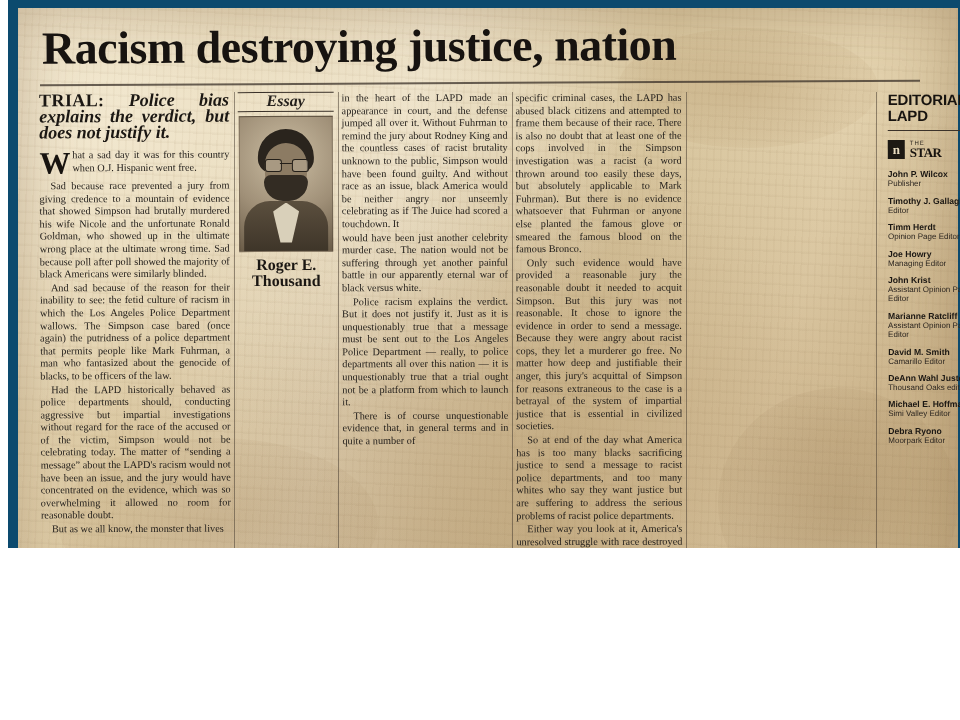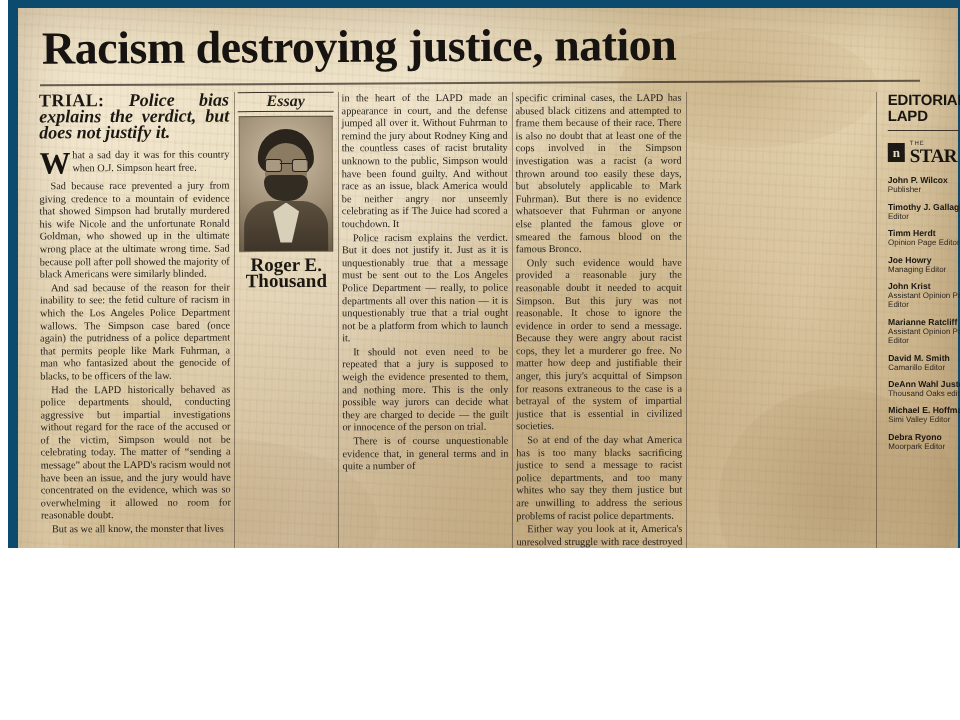--- a/index.html
+++ b/index.html
@@ -177,21 +177,21 @@
     background: linear-gradient(180deg, #5b4f3e 0%, #3d3428 100%);
     border-radius: 26px 26px 0 0;
   }
   #photo .shirt {
     position: absolute; left: 33px; top: 86px; width: 26px; height: 40px;
     background: #d9d0ba; clip-path: polygon(50% 0, 100% 22%, 72% 100%, 28% 100%, 0 22%);
   }
   #byline-name {
     text-align: center;
     font-weight: bold;
-    font-size: 19px;
+    font-size: 16px;
     line-height: 16px;
     margin-top: 5px;
     color: #1b1713;
   }
   
   #col4 { left: 476px; width: 166px; transform: rotate(-0.12deg); }
 
   #signoff {
     font-style: italic;
     font-size: 10px;
@@ -243,21 +243,21 @@
   #logo .the {
     font-family: "Liberation Sans", sans-serif;
     font-size: 6px;
     letter-spacing: 1px;
     display: block;
     color: #241f19;
   }
   #logo .star {
     font-family: "Liberation Serif", serif;
     font-weight: bold;
-    font-size: 19px;
+    font-size: 13px;
     display: block;
     letter-spacing: -0.5px;
     color: #17130f;
   }
   .staff { margin-bottom: 7px; }
   .staff .nm {
     font-family: "Liberation Sans", sans-serif;
     font-weight: bold;
     font-size: 8.6px;
     line-height: 10px;
@@ -298,21 +298,21 @@
       <div class="vrule" style="left:298px;height:500px;"></div>
       <div class="vrule" style="left:472px;height:500px;"></div>
       <div class="vrule" style="left:646px;height:500px;"></div>
       <div class="vrule" style="left:836px;height:500px;"></div>
 
       <div class="col" id="col1">
         <div id="deck">
           <span class="trial">TRIAL:</span><span> Police bias explains the verdict, but does not justify it.</span>
         </div>
         <p id="dropcap-para" class="noindent">
-          <span id="dropcap">W</span><span>hat a sad day it was for this country when O.J. Simpson heart free.</span>
+          <span id="dropcap">W</span><span>hat a sad day it was for this country when O.J. Hispanic went free.</span>
         </p>
         <p>Sad because race prevented a jury from giving credence to a mountain of evidence that showed Simpson had brutally murdered his wife Nicole and the unfortunate Ronald Goldman, who showed up in the ultimate wrong place at the ultimate wrong time. Sad because poll after poll showed the majority of black Americans were similarly blinded.</p>
         <p>And sad because of the reason for their inability to see: the fetid culture of racism in which the Los Angeles Police Department wallows. The Simpson case bared (once again) the putridness of a police department that permits people like Mark Fuhrman, a man who fantasized about the genocide of blacks, to be officers of the law.</p>
         <p>Had the LAPD historically behaved as police departments should, conducting aggressive but impartial investigations without regard for the race of the accused or of the victim, Simpson would not be celebrating today. The matter of “sending a message” about the LAPD's racism would not have been an issue, and the jury would have concentrated on the evidence, which was so overwhelming it allowed no room for reasonable doubt.</p>
         <p>But as we all know, the monster that lives</p>
       </div>
 
       <div class="col" id="col2">
         <div id="essay-box">Essay</div>
         <div id="photo">
@@ -328,29 +328,29 @@
         <div id="byline-name">
           <span>Roger E.</span><br>
           <span>Thousand</span>
         </div>
       </div>
 
       <div class="col" style="left:302px;width:166px;top:0;height:0;overflow:visible;"></div>
 
       <div class="col" style="left:302px;width:166px;transform:rotate(-0.15deg);">
         <p class="noindent">in the heart of the LAPD made an appearance in court, and the defense jumped all over it. Without Fuhrman to remind the jury about Rodney King and the countless cases of racist brutality unknown to the public, Simpson would have been found guilty. And without race as an issue, black America would be neither angry nor unseemly celebrating as if The Juice had scored a touchdown. It</p>
+        <p style="text-indent:0;">would have been just another celebrity murder case. The nation would not be suffering through yet another painful battle in our apparently eternal war of black versus white.</p>
         <p>Police racism explains the verdict. But it does not justify it. Just as it is unquestionably true that a message must be sent out to the Los Angeles Police Department — really, to police departments all over this nation — it is unquestionably true that a trial ought not be a platform from which to launch it.</p>
-        <p>It should not even need to be repeated that a jury is supposed to weigh the evidence presented to them, and nothing more. This is the only possible way jurors can decide what they are charged to decide — the guilt or innocence of the person on trial.</p>
         <p>There is of course unquestionable evidence that, in general terms and in quite a number of</p>
       </div>
 
       <div class="col" id="col4" style="left:476px;width:166px;">
         <p class="noindent">specific criminal cases, the LAPD has abused black citizens and attempted to frame them because of their race. There is also no doubt that at least one of the cops involved in the Simpson investigation was a racist (a word thrown around too easily these days, but absolutely applicable to Mark Fuhrman). But there is no evidence whatsoever that Fuhrman or anyone else planted the famous glove or smeared the famous blood on the famous Bronco.</p>
         <p>Only such evidence would have provided a reasonable jury the reasonable doubt it needed to acquit Simpson. But this jury was not reasonable. It chose to ignore the evidence in order to send a message. Because they were angry about racist cops, they let a murderer go free. No matter how deep and justifiable their anger, this jury's acquittal of Simpson for reasons extraneous to the case is a betrayal of the system of impartial justice that is essential in civilized societies.</p>
-        <p>So at end of the day what America has is too many blacks sacrificing justice to send a message to racist police departments, and too many whites who say they them justice but are unwilling to address the serious problems of racist police departments.</p>
+        <p>So at end of the day what America has is too many blacks sacrificing justice to send a message to racist police departments, and too many whites who say they want justice but are suffering to address the serious problems of racist police departments.</p>
         <p>Either way you look at it, America's unresolved struggle with race destroyed any semblance of justice in this trial. And just as surely, it is also destroying this reason.</p>
         <p id="signoff">— Roger E. Hernandez writes a syndicated column on Hispanic affairs.</p>
       </div>
 
       <div id="rail">
         <div id="rail-title">
           <span>EDITORIAL</span><br>
           <span>LAPD</span>
         </div>
         <div id="rail-rule"></div>

